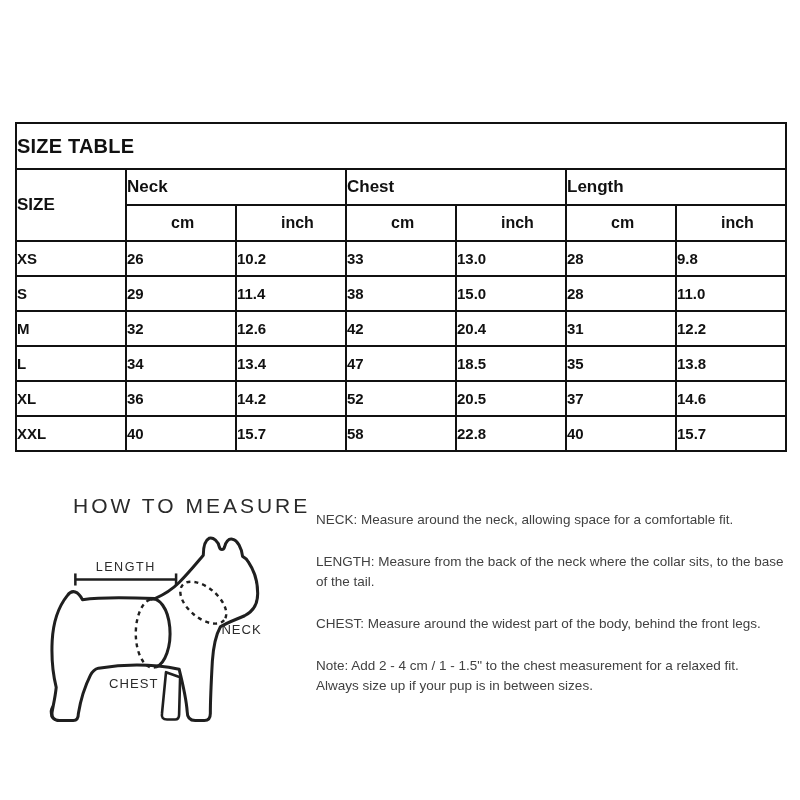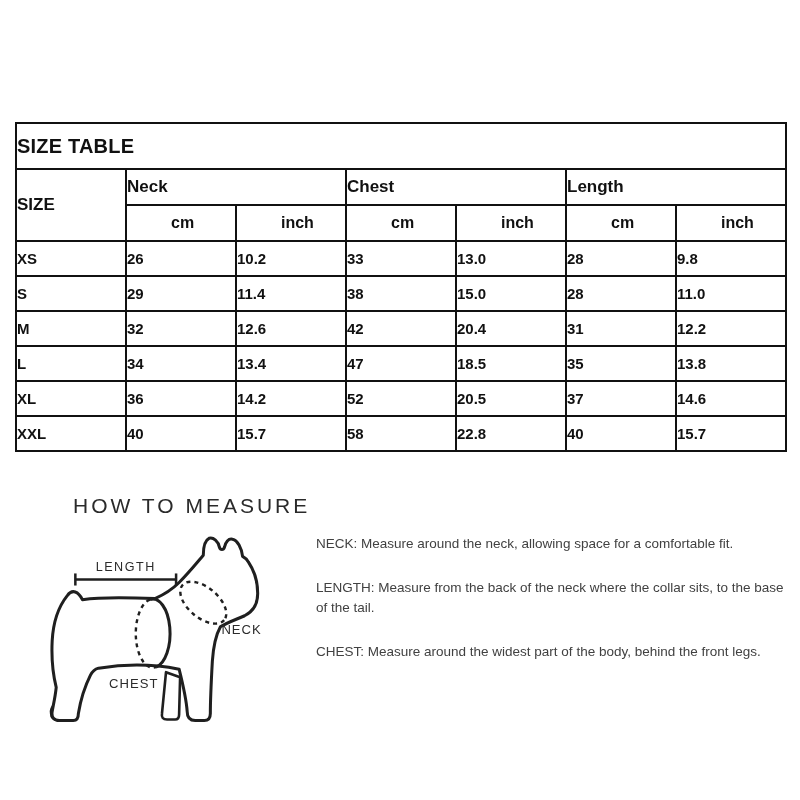--- a/index.html
+++ b/index.html
@@ -62,21 +62,21 @@
   }
   .instructions {
     position: absolute;
     left: 316px;
     top: 510px;
     width: 468px;
     font-size: 13.5px;
     line-height: 20px;
     color: #414141;
   }
-  .instructions p { margin-bottom: 22px; margin-top: 24px; }
+  .instructions p { margin-bottom: 22px; }
 </style>
 </head>
 <body>
 
 <div class="page">
 
   <table class="size-table">
     <colgroup>
       <col style="width:110px">
         <col style="width:110px">
@@ -211,15 +211,16 @@
 
     <text x="97" y="43" text-anchor="middle" font-size="12.5" letter-spacing="1.5">LENGTH</text>
     <text x="212" y="105" text-anchor="middle" font-size="13" letter-spacing="1">NECK</text>
     <text x="105" y="159" text-anchor="middle" font-size="13" letter-spacing="1">CHEST</text>
   </svg>
 
   <div class="instructions">
     <p>NECK: Measure around the neck, allowing space for a comfortable fit.</p>
     <p>LENGTH: Measure from the back of the neck where the collar sits, to the base of the tail.</p>
     <p>CHEST: Measure around the widest part of the body, behind the front legs.</p>
+    <p>Note: Add 2 - 4 cm / 1 - 1.5" to the chest measurement for a relaxed fit. Always size up if your pup is in between sizes.</p>
   </div>
 
 </div>
 
 </body></html>

